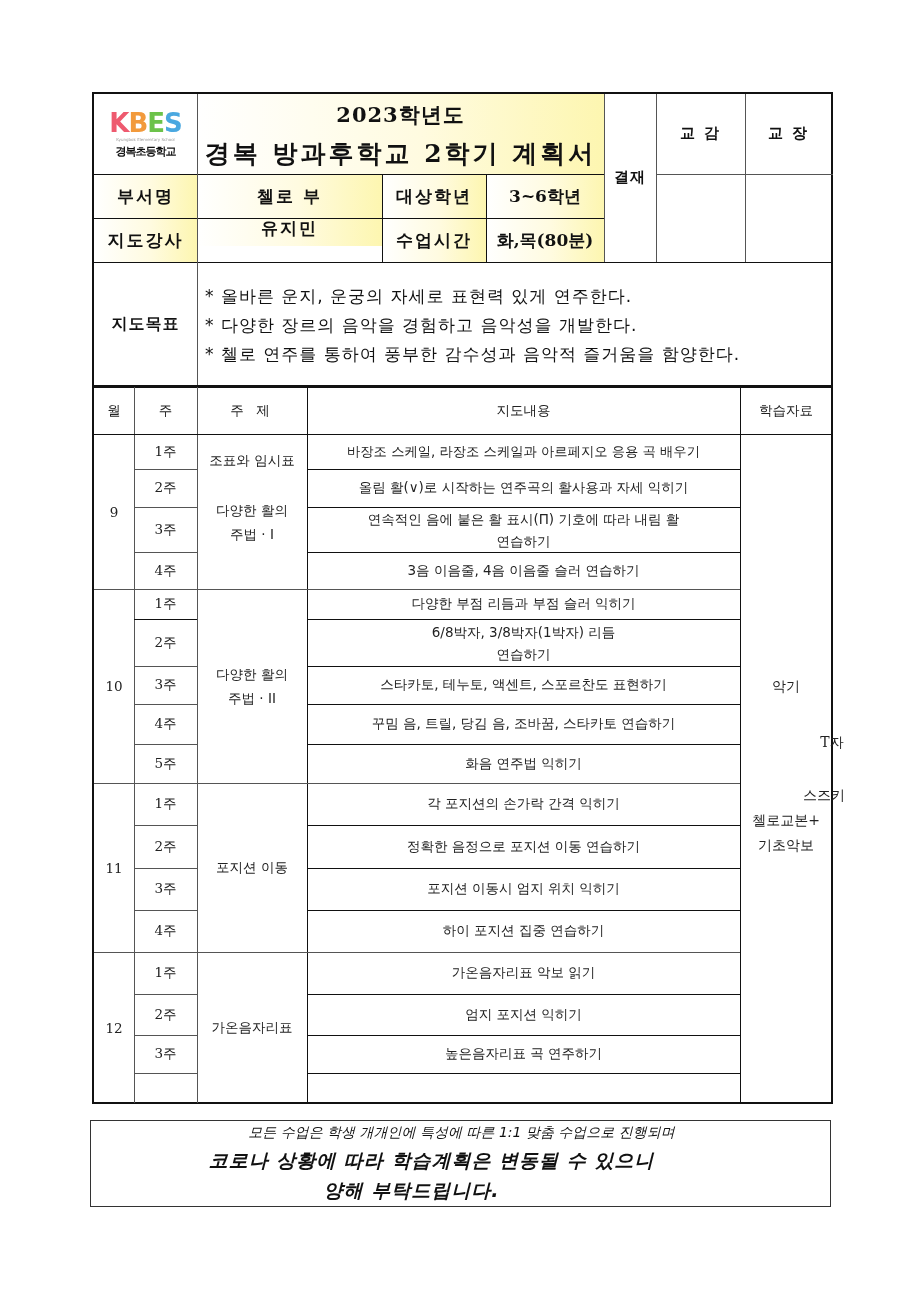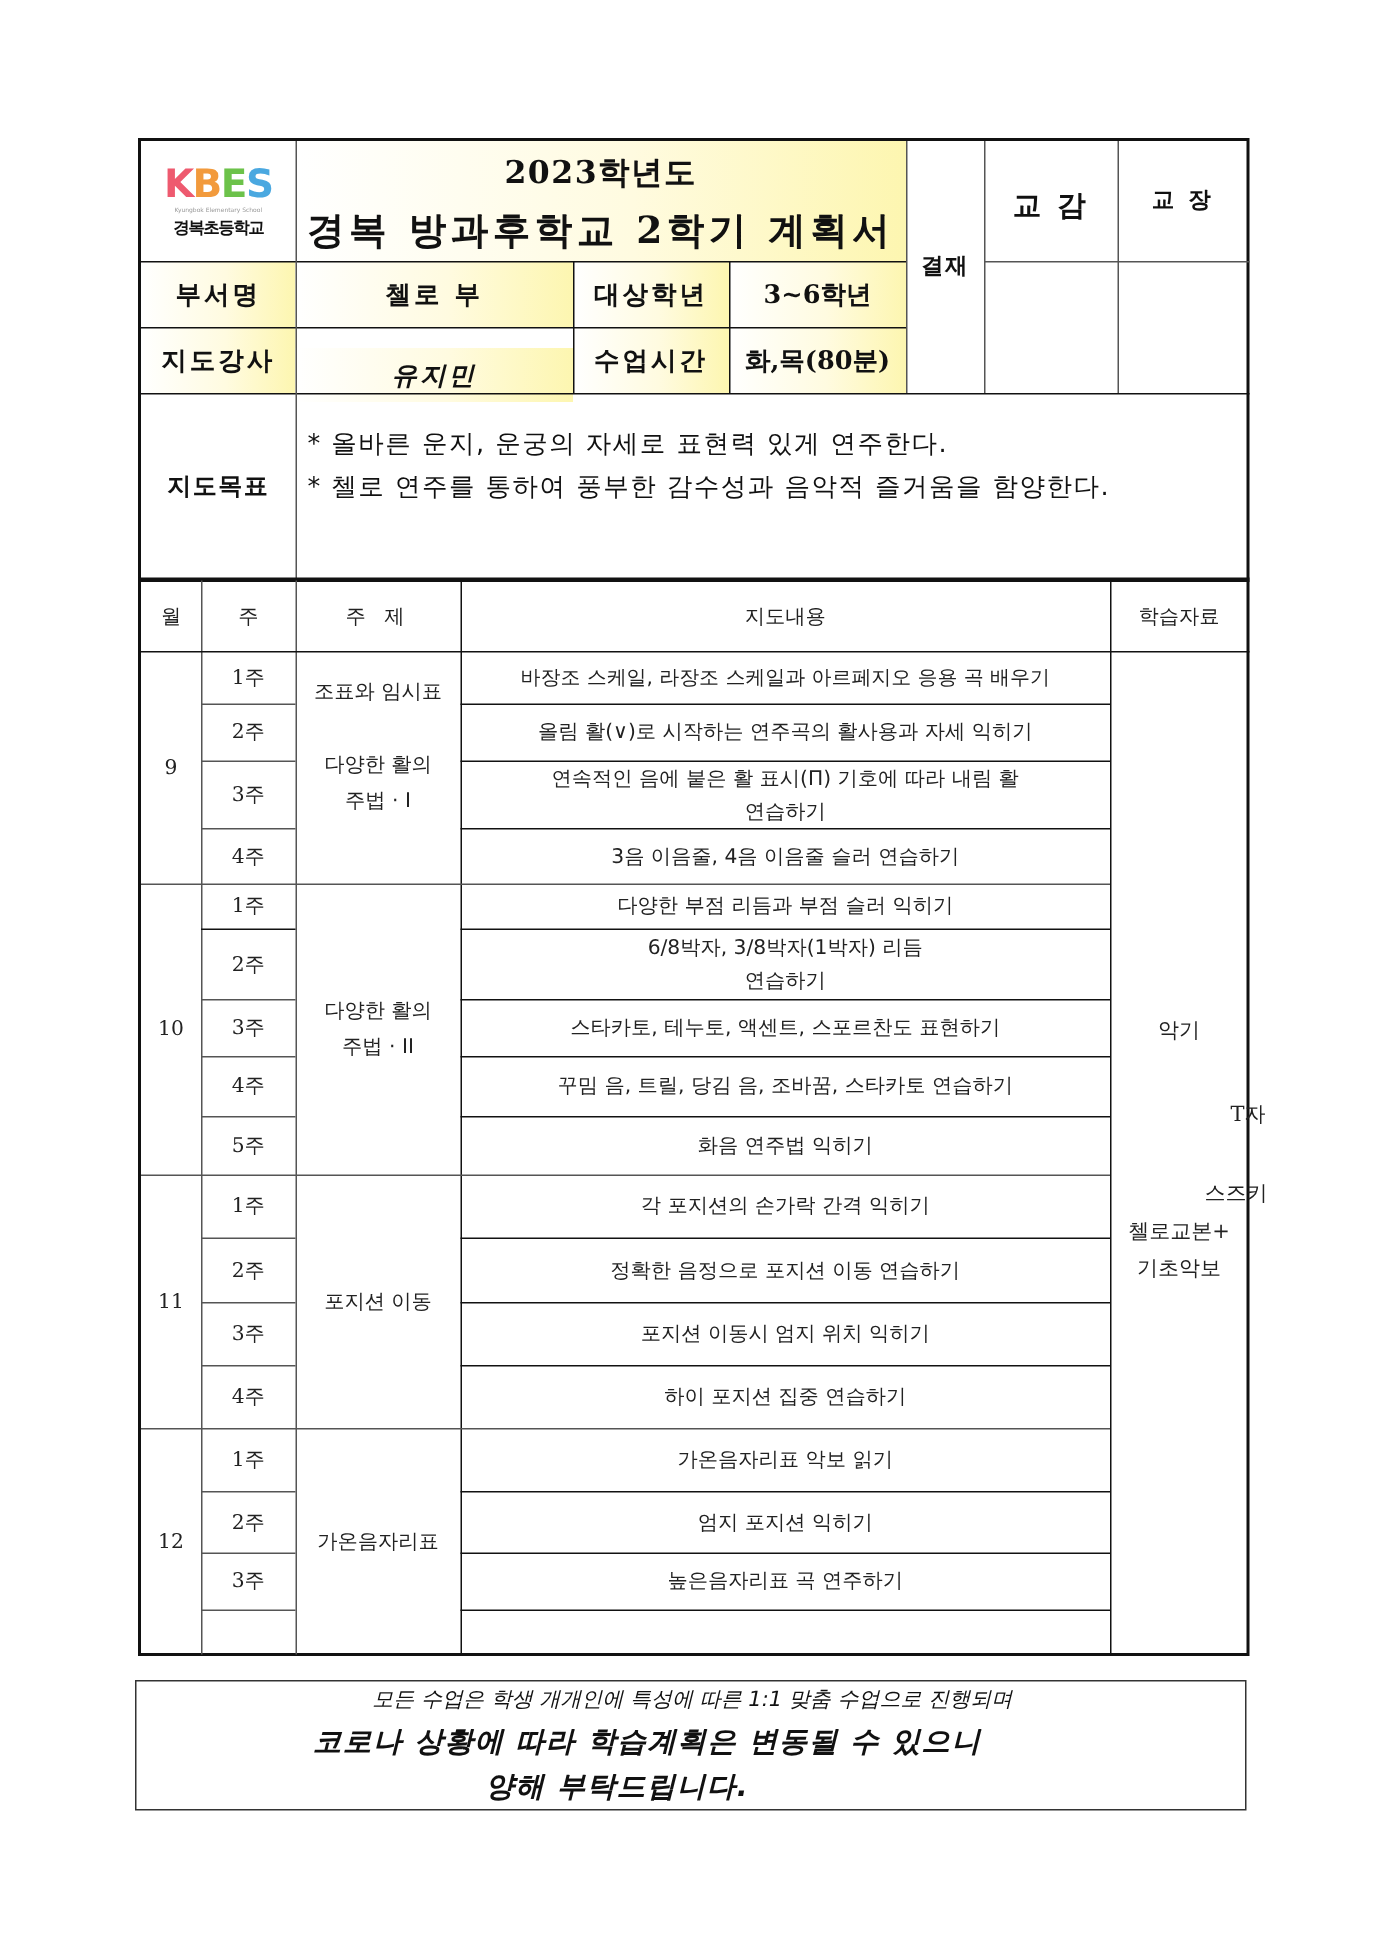--- a/index.html
+++ b/index.html
@@ -37,21 +37,21 @@
 
 <div class="cell yl" style="left:197px;top:94px;width:407px;height:80px;flex-direction:column;">
   <div class="title1" style="margin-top:2px;">2023학년도</div>
   <div class="title2" style="margin-top:8px;">경복 방과후학교 2학기 계획서</div>
 </div>
 
 <div class="cell" style="left:604px;top:94px;width:52px;height:168px;align-items:flex-start;padding-top:74px;">
   <span class="hdr-text" style="font-size:15px;letter-spacing:1px;">결재</span>
 </div>
 <div class="cell" style="left:656px;top:94px;width:89px;height:80px;align-items:flex-start;padding-top:30px;">
-  <span class="hdr-text" style="font-size:19px;">교 감</span>
+  <span class="hdr-text" style="font-size:15px;">교 감</span>
 </div>
 <div class="cell" style="left:745px;top:94px;width:87px;height:80px;align-items:flex-start;padding-top:30px;">
   <span class="hdr-text" style="font-size:15px;">교 장</span>
 </div>
 <div class="abs" style="left:656px;top:174px;width:89px;height:88px;"></div>
 <div class="abs" style="left:745px;top:174px;width:87px;height:88px;"></div>
 
 <div class="cell yl" style="left:94px;top:174px;width:103px;height:44px;">
     <span class="hdr-text">부서명</span>
   </div>
@@ -61,35 +61,36 @@
 <div class="cell yl" style="left:382px;top:174px;width:104px;height:44px;">
     <span class="hdr-text">대상학년</span>
   </div>
 <div class="cell yl" style="left:486px;top:174px;width:118px;height:44px;">
     <span class="hdr-text" style="letter-spacing:0">3~6학년</span>
   </div>
 
 <div class="cell yl" style="left:94px;top:218px;width:103px;height:44px;">
     <span class="hdr-text">지도강사</span>
   </div>
-<div class="cell yl" style="left:197px;top:232px;width:185px;height:36px;font-style:italic;">
+<div class="cell yl" style="left:197px;top:210px;width:185px;height:36px;">
     <span class="hdr-text">유지민</span>
   </div>
 <div class="cell yl" style="left:382px;top:218px;width:104px;height:44px;">
     <span class="hdr-text">수업시간</span>
   </div>
 <div class="cell yl" style="left:486px;top:218px;width:118px;height:44px;">
     <span class="hdr-text" style="letter-spacing:0">화,목(80분)</span>
   </div>
 
 <div class="cell" style="left:94px;top:262px;width:103px;height:124px;">
     <span class="hdr-text" style="font-size:16px;letter-spacing:1px;">지도목표</span>
   </div>
 <div class="abs goal" style="left:205px;top:282px;width:620px;">
   <div>* 올바른 운지, 운궁의 자세로 표현력 있게 연주한다.</div>
+  <div>* 다양한 장르의 음악을 경험하고 음악성을 개발한다.</div>
   <div>* 첼로 연주를 통하여 풍부한 감수성과 음악적 즐거움을 함양한다.</div>
 </div>
 
 <div class="hline dk" style="left:94px;top:174px;width:510px;"></div>
 <div class="hline" style="left:656px;top:174px;width:177px;"></div>
 <div class="hline dk" style="left:94px;top:218px;width:510px;"></div>
 <div class="hline dk" style="left:94px;top:262px;width:739px;"></div>
 <div class="vline" style="left:197px;top:94px;height:292px;"></div>
 <div class="vline dk" style="left:382px;top:174px;height:88px;"></div>
 <div class="vline dk" style="left:486px;top:174px;height:88px;"></div>

